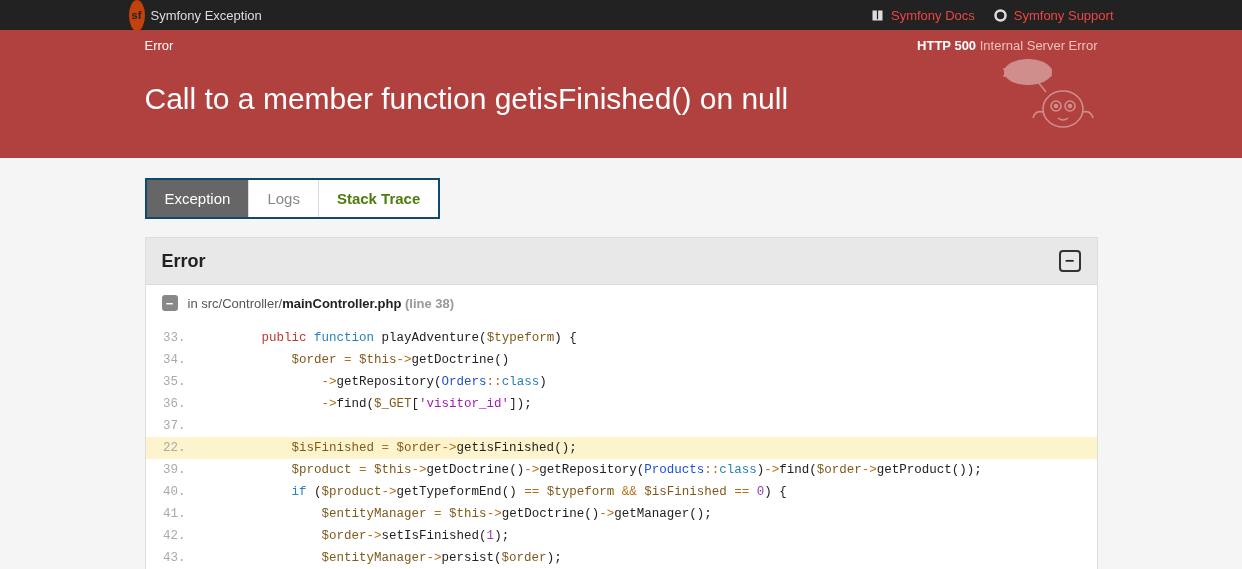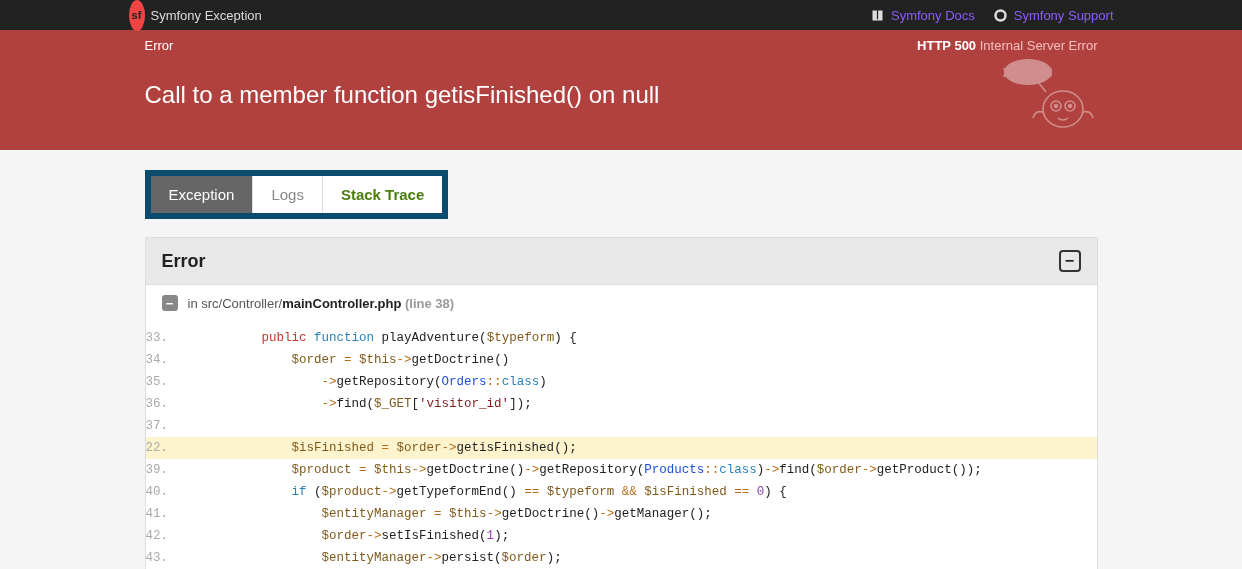--- a/index.html
+++ b/index.html
@@ -14,38 +14,38 @@
     color: #ddd;
     height: 30px;
     display: flex;
     align-items: center;
     padding: 0 16px;
     font-size: 13px;
   }
   .topbar .container { display: flex; align-items: center; justify-content: space-between; width: 100%; max-width: 985px; margin: 0 auto; }
   .topbar-left { display: flex; align-items: center; gap: 6px; }
   .topbar-right { display: flex; align-items: center; gap: 18px; }
-  .topbar-right a { color: #8b5cf6; text-decoration: none; display: flex; align-items: center; gap: 6px; cursor: pointer; }
+  .topbar-right a { color: #ef4444; text-decoration: none; display: flex; align-items: center; gap: 6px; cursor: pointer; }
   .sf-logo {
-    width: 16px; height: 31px; border-radius: 50%; background: #ef4444; color: #222;
+    width: 16px; height: 31px; border-radius: 50%; background: #c2410c; color: #222;
     display: inline-flex; align-items: center; justify-content: center; font-weight: bold; font-size: 11px;
   }
   .errorbar {
     background: #b0413e;
     color: #fff;
     padding: 6px 0 40px;
   }
   .errorbar .container { max-width: 985px; margin: 0 auto; padding: 0 16px; position: relative; }
   .errorbar-top { display: flex; justify-content: space-between; align-items: center; font-size: 13px; padding: 2px 0 20px; }
   .errorbar-top .http { color: #f5c0bf; padding-left: 30px; }
   .errorbar-top .http b { color: #fff; font-weight: 600; }
-  .errorbar h1 { font-size: 24px; font-weight: 500; margin-top: 6px; line-height: 1.3; }
+  .errorbar h1 { font-size: 30px; font-weight: 500; margin-top: 6px; line-height: 1.3; }
   .ghost-wrap { position: absolute; right: 16px; top: 18px; opacity: 0.4; }
   .content { max-width: 985px; margin: 0 auto; padding: 20px 16px; }
-  .tabs { display: flex; border: 6px solid #0c4a6e; background: #fff; width: fit-content; }
+  .tabs { display: flex; border: 2px solid #0c4a6e; background: #fff; width: fit-content; }
   .tab {
     padding: 10px 18px;
     font-size: 15px;
     cursor: pointer;
     border-right: 1px solid #ddd;
     color: #888;
     background: #fff;
   }
   .tab:last-child { border-right: none; }
   .tab.active { background: #666; color: #fff; }
@@ -86,30 +86,30 @@
   .trace-file .lineinfo { color: #999; font-weight: bold; }
   .code {
     font-family: "SFMono-Regular", Consolas, "Liberation Mono", Menlo, monospace;
     font-size: 12.5px;
     line-height: 22px;
     padding: 6px 0 12px;
   }
   .codeline { display: flex; white-space: pre; }
   .codeline.hl { background: #fdf3cd; }
   .ln {
-    width: 56px; color: #aaa; padding-right: 16px; flex-shrink: 0;
+    width: 56px; text-align: right; color: #aaa; padding-right: 16px; flex-shrink: 0;
     user-select: none;
   }
   .src { flex: 1; color: #222; padding-right: 4px; overflow: hidden; }
   .k-vis   { color: #c0392b; }  
   .k-kw    { color: #2980b9; }  
   .k-fn    { color: #222; }
   .k-var   { color: #7f5a1b; }
   .k-punc  { color: #222; }
-  .k-str   { color: #7f1d1d; }
+  .k-str   { color: #a21caf; }
   .k-cls   { color: #1d4ed8; }
   .k-op    { color: #b56d16; }
   .k-num   { color: #8e44ad; }
   .icon-svg { width: 15px; height: 15px; fill: #ddd; }
 </style>
 </head>
 <body>
 
 <div class="topbar">
   <div class="container">

